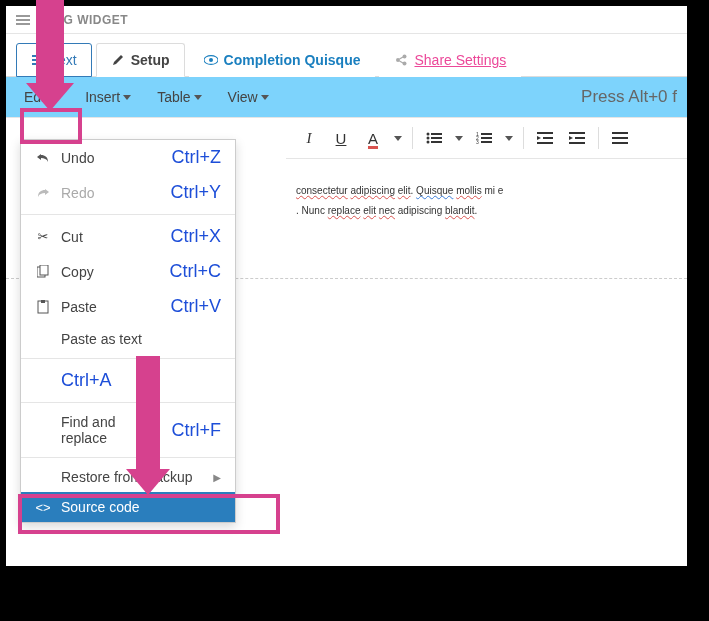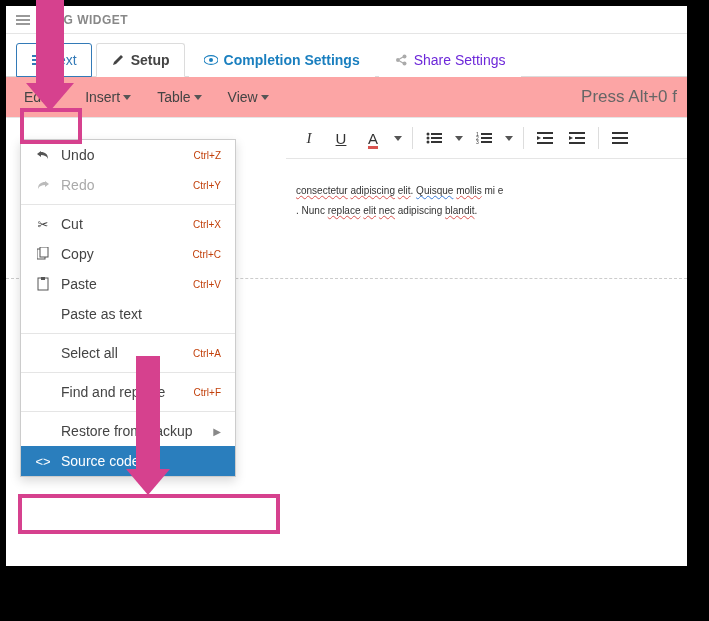--- a/index.html
+++ b/index.html
@@ -8,43 +8,43 @@
 
 .drag-bar { height: 28px; border-bottom: 1px solid #e5e5e5; display: flex; align-items: center; padding: 0 10px; color: #888; font-size: 12px; font-weight: 700; letter-spacing: 0.5px; }
 .hamburger { width: 14px; height: 10px; margin-right: 6px; display: inline-flex; flex-direction: column; justify-content: space-between; }
 .hamburger span { height: 2px; background: #999; }
 
 .tabs { display: flex; align-items: center; gap: 4px; padding: 8px 10px 0 10px; border-bottom: 1px solid #dcdcdc; background: #fff; }
 .tab { display: flex; align-items: center; gap: 6px; padding: 8px 14px; font-size: 14px; color: #555; border: 1px solid transparent; border-radius: 3px 3px 0 0; cursor: pointer; position: relative; top: 1px; background: #fff; }
 .tab.primary { border: 1px solid #337ab7; color: #337ab7; }
 .tab.active { border: 1px solid #dcdcdc; border-bottom: 1px solid #fff; font-weight: 600; color: #444; }
 .tab.link { color: #1a7fbf; font-weight: 700; }
-.tab.disabled { color: #6d28d9; }
+.tab.disabled { color: #ec4899; text-decoration: underline; }
 .tab .ico { width: 14px; height: 14px; display: inline-flex; align-items: center; justify-content: center; }
 
-.menubar { display: flex; align-items: center; padding: 8px 10px; border-bottom: 1px solid #e5e5e5; font-size: 14px; color: #444; background: #fca5a5; position: relative; }
+.menubar { display: flex; align-items: center; padding: 8px 10px; border-bottom: 1px solid #e5e5e5; font-size: 14px; color: #444; background: #7dd3fc; position: relative; }
 .menubar .menu-btn { padding: 4px 8px; margin-right: 10px; cursor: pointer; display: flex; align-items: center; gap: 3px; }
 .menubar .right-help { margin-left: auto; color: #666; font-size: 17px; }
 .caret { width: 0; height: 0; border-left: 4px solid transparent; border-right: 4px solid transparent; border-top: 5px solid #555; display: inline-block; }
 
 .toolbar { display: flex; align-items: center; padding: 6px 8px; border-bottom: 1px solid #e5e5e5; gap: 2px; margin-left: 280px; }
 .tbtn { width: 30px; height: 28px; display: flex; align-items: center; justify-content: center; color: #333; font-size: 15px; cursor: pointer; }
 .tsep { width: 1px; height: 22px; background: #ddd; margin: 0 4px; }
 
 .content { padding: 24px 10px 24px 290px; font-size: 10px; color: #333; line-height: 1.6; border-bottom: 1px dashed #ccc; min-height: 120px; }
 .content p { margin-bottom: 4px; }
 .sq-red { text-decoration: underline wavy #d9534f; text-decoration-skip-ink: none; }
 .sq-blue { text-decoration: underline wavy #3b7dd8; text-decoration-skip-ink: none; }
 
 
 .dropdown { position: absolute; left: 20px; top: 139px; width: 216px; background: #fff; border: 1px solid #ccc; box-shadow: 0 4px 10px rgba(0,0,0,0.15); font-size: 14px; color: #444; z-index: 10; }
 .dd-item { display: flex; align-items: center; padding: 7px 14px; cursor: pointer; gap: 10px; }
 .dd-item .icon-slot { width: 16px; display: inline-flex; align-items: center; justify-content: center; font-size: 13px; }
 .dd-item .label { flex: 1; }
-.dd-item .shortcut { color: #c2410c; font-size: 10px; }
+.dd-item .shortcut { color: #1d4ed8; font-size: 18px; }
 .dd-item.muted { color: #aaa; }
 .dd-item.selected { background: #2a7ebd; color: #fff; }
 .dd-sep { height: 1px; background: #e5e5e5; margin: 4px 0; }
 .dd-item .sub-arrow { color: #888; font-size: 10px; }
 
 
 .arrow { position: absolute; z-index: 30; }
 .arrow-stem { background: #d6418e; position: absolute; }
 .arrow-head { width: 0; height: 0; position: absolute; }
 .highlight-box { position: absolute; border: 4px solid #d6418e; z-index: 20; pointer-events: none; }
@@ -83,21 +83,21 @@
       </span>
       <span>Setup</span>
     </div>
     <div class="tab link">
       <span class="ico">
         <svg width="16" height="10" viewBox="0 0 16 10">
             <ellipse cx="8" cy="5" rx="8" ry="5" fill="none" stroke="#1a7fbf" stroke-width="1.2"></ellipse>
             <circle cx="8" cy="5" r="2.3" fill="#1a7fbf"></circle>
           </svg>
       </span>
-      <span>Completion Settings</span>
+      <span>Completion Quisque</span>
     </div>
     <div class="tab disabled">
       <span class="ico">
         <svg width="12" height="12" viewBox="0 0 12 12">
             <circle cx="3" cy="6" r="2" fill="#aaa"></circle>
             <circle cx="9.5" cy="2.5" r="2" fill="#aaa"></circle>
             <circle cx="9.5" cy="9.5" r="2" fill="#aaa"></circle>
             <path d="M4.5 5L8 3M4.5 7L8 9" stroke="#aaa" stroke-width="1.3"></path>
           </svg>
       </span>
@@ -248,21 +248,20 @@
     <span class="label">Paste</span>
     <span class="shortcut">Ctrl+V</span>
   </div>
   <div class="dd-item">
     <span class="icon-slot"></span>
     <span class="label">Paste as text</span>
   </div>
   <div class="dd-sep"></div>
   <div class="dd-item">
     <span class="icon-slot"></span>
-    <span class="label">Select all</span>
     <span class="shortcut">Ctrl+A</span>
   </div>
   <div class="dd-sep"></div>
   <div class="dd-item">
     <span class="icon-slot"></span>
     <span class="label">Find and replace</span>
     <span class="shortcut">Ctrl+F</span>
   </div>
   <div class="dd-sep"></div>
   <div class="dd-item">

